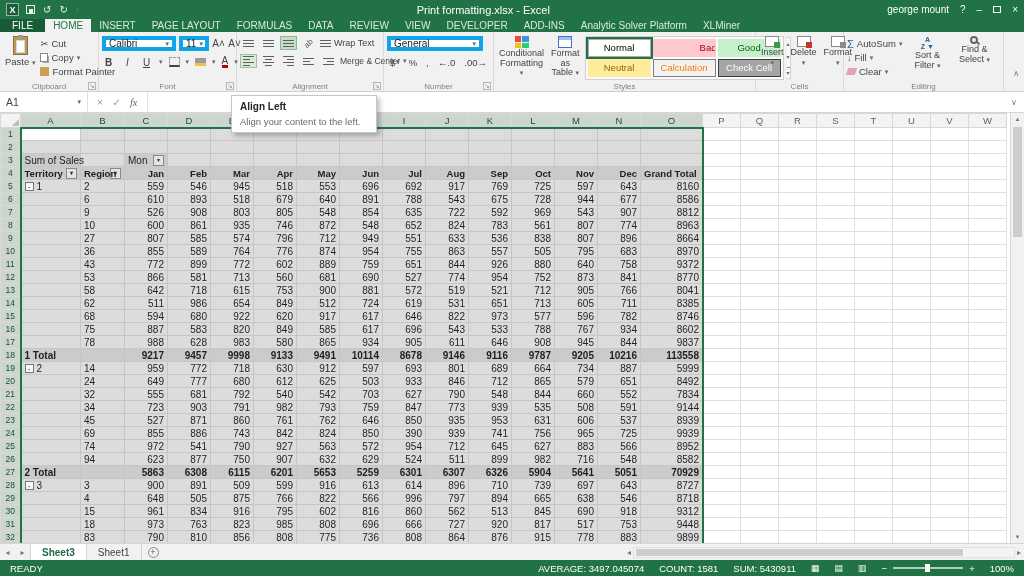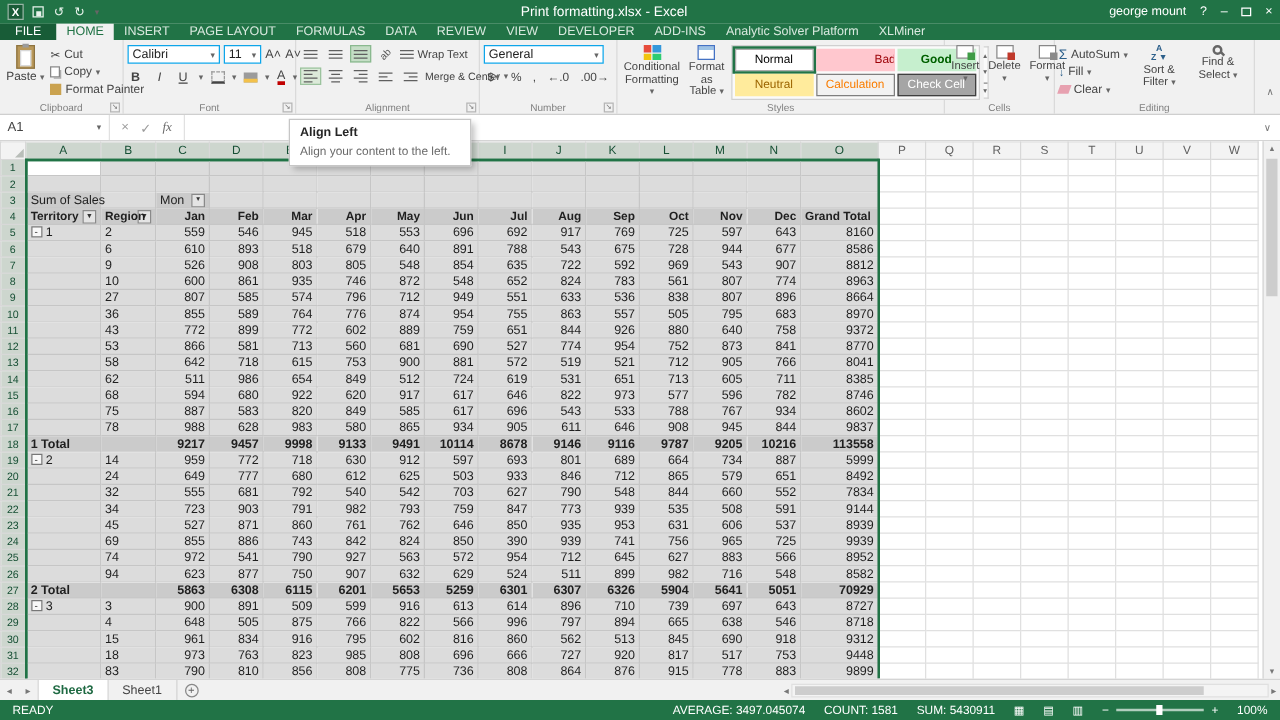--- a/index.html
+++ b/index.html
@@ -38,21 +38,21 @@
   .dda{font-style:normal;font-size:7px;color:#666}
   .smallcol{display:flex;flex-direction:column;justify-content:space-between;padding:2px 0}
   .srow{display:flex;align-items:center;gap:3px;font-size:9.5px;height:13px;white-space:nowrap}
   .clip-ico{width:15px;height:19px;background:#b9985a;border:1px solid #8d7340;position:relative}
   .clip-ico:before{content:"";position:absolute;left:2px;top:3px;right:2px;bottom:1px;background:#fff;border:1px solid #d8d8d8}
   .clip-ico:after{content:"";position:absolute;left:4px;top:-2px;width:5px;height:3px;background:#9b9b9b}
   .copy-ico{width:8px;height:9px;border:1px solid #888;background:#fff;box-shadow:2px 2px 0 -1px #aaa;display:inline-block}
   .fp-ico{width:9px;height:9px;background:#caa24f;display:inline-block}
   .fg-col{display:flex;flex-direction:column;gap:4px;padding-top:1px}
   .row{display:flex;align-items:center;gap:3px}
-  .combo{display:flex;align-items:center;background:#fff;border:1px solid #0ea5e9;height:15px;
+  .combo{display:flex;align-items:center;background:#fff;border:4px solid #0ea5e9;height:15px;
          padding:0 3px;font-size:10px;color:#222}
   .combo .dda{margin-left:auto;padding-left:3px}
   .fbtn{min-width:13px;height:14px;display:flex;align-items:center;justify-content:center;font-size:10px}
   .aicol{border-bottom:3px solid #c00000;line-height:9px;font-size:10px}
   .fill-ico{width:11px;height:8px;background:#9b9b9b;border-bottom:3px solid #f3c14b;display:inline-block}
   .bd-ico{width:11px;height:10px;border:1px dashed #999;border-bottom:2px solid #444;display:inline-block}
   .bars{display:inline-flex;flex-direction:column;gap:2px;width:11px}
   .bars i{height:1px;background:#5f5f5f;display:block;width:11px}
   .bars.left i:nth-child(even){width:7px}
   .bars.center i:nth-child(even){width:7px;margin:0 auto}
@@ -363,21 +363,21 @@
           </span>
         <span class="blbl2"><span>Conditional Formatting</span> <i class="dda">▾</i></span>
       </div>
       <div class="bigbtn" style="width:46px">
         <span class="fat-ico"></span>
         <span class="blbl2"><span>Format as Table</span> <i class="dda">▾</i></span>
       </div>
       <div class="gal">
         <span class="style-cell" style="background: rgb(255, 255, 255); color: rgb(0, 0, 0); border: 1px solid rgb(171, 171, 171); outline: rgb(33, 115, 70) solid 2px;">Normal</span>
         <span class="style-cell" style="background: rgb(255, 199, 206); color: rgb(156, 0, 6); padding-left: 48px;">Bad</span>
-        <span class="style-cell" style="background: rgb(198, 239, 206); color: rgb(0, 97, 0); font-weight: bold;">Good</span>
+        <span class="style-cell" style="background: rgb(198, 239, 206); color: rgb(0, 97, 0);">Good</span>
         <span class="style-cell" style="background: rgb(255, 235, 156); color: rgb(156, 101, 0);">Neutral</span>
         <span class="style-cell" style="background: rgb(242, 242, 242); color: rgb(250, 125, 0); border: 1px solid rgb(127, 127, 127);">Calculation</span>
         <span class="style-cell" style="background: rgb(165, 165, 165); color: rgb(255, 255, 255); border: 1px solid rgb(63, 63, 63);">Check Cell</span>
       </div>
       <div class="gal-arrows">
         <span>▴</span>
         <span>▾</span>
         <span class="more">▾</span>
       </div>
       <span class="glabel">Styles</span>

